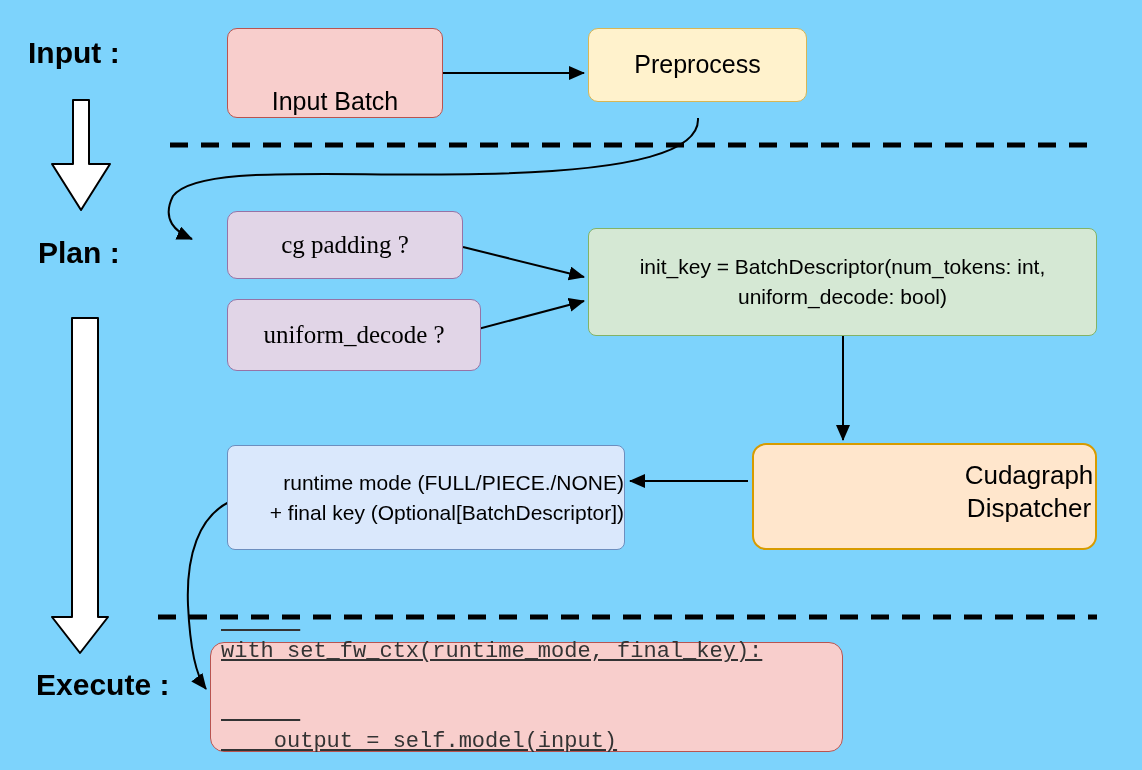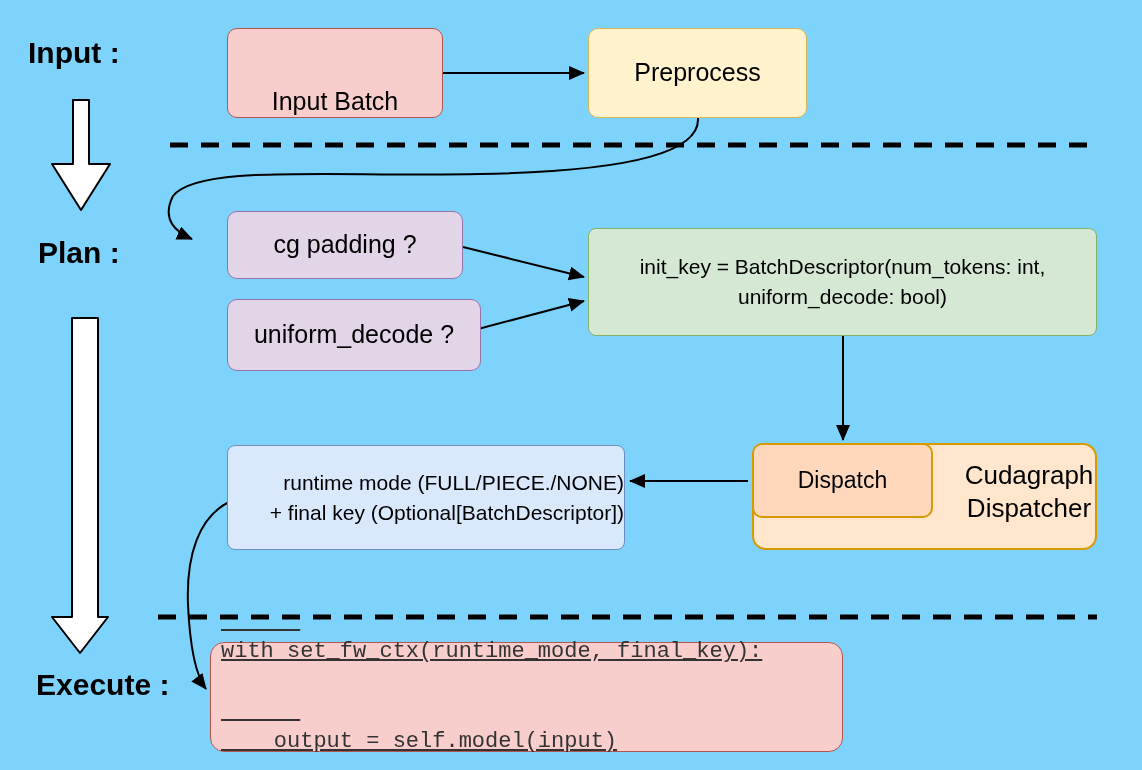--- a/index.html
+++ b/index.html
@@ -21,21 +21,21 @@
     position:absolute;z-index:2;
     display:flex;align-items:center;justify-content:center;
     text-align:center;
     box-sizing:border-box;
     font-size:25px;line-height:1.25;
   }
   .r10{border-radius:10px;}
   .r14{border-radius:14px;}
   .node-red{background:#f8cecc;border:1.6px solid #b85450;}
   .node-yellow{background:#fff2cc;border:1.6px solid #d6b656;}
-  .node-purple{background:#e1d5e7;border:1.6px solid #9673a6;}
+  .node-purple{background:#e1d5e7;border:1.6px solid #9673a6;font-family:Liberation Serif, serif;}
   .node-green{background:#d5e8d4;border:1.6px solid #82b366;}
   .node-blue{background:#dae8fc;border:1.6px solid #6c8ebf;}
   .node-orange-outer{background:#ffe6cc;border:2px solid #d79b00;}
   .node-orange-inner{background:#ffd7bd;border:2px solid #d79b00;}
   .multiline{flex-direction:column;border-radius:8px;}
   .small-text{font-size:21px;line-height:30px;}
   .code-box{
     justify-content:flex-start;
     font-family:"Liberation Mono", monospace;
     font-size:22px;line-height:30px;
@@ -79,44 +79,41 @@
     <path d="M229,502 C199,517 186,555 188,605 C190,648 196,676 206,689" fill="none" stroke="#000" stroke-width="2" marker-end="url(#arrow)"></path>
   </svg>
 
   <div class="stage-label" style="left:28px;top:36px;">Input :</div>
   <div class="stage-label" style="left:38px;top:236px;">Plan :</div>
   <div class="stage-label" style="left:16px;top:668px;margin-left:20px;">Execute :</div>
 
   <div class="node node-red r10" style="left:227px;top:28px;width:216px;height:90px;align-items:flex-end;">
     <span>Input Batch</span>
   </div>
-  <div class="node node-yellow r10" style="left:588px;top:28px;width:219px;height:90px;">
+  <div class="node node-yellow r10" style="left:588px;top:28px;width:219px;height:74px;">
     <span>Preprocess</span>
   </div>
 
   <div class="node node-purple r10" style="left:227px;top:211px;width:236px;height:68px;">
     <span>cg padding ?</span>
   </div>
   <div class="node node-purple r10" style="left:227px;top:299px;width:254px;height:72px;">
     <span>uniform_decode ?</span>
   </div>
 
   <div class="node node-green r14 multiline small-text" style="left:588px;top:228px;width:509px;height:108px;">
     <span>init_key = BatchDescriptor(num_tokens: int,</span>
     <span>uniform_decode: bool)</span>
   </div>
 
   <div class="node node-orange-outer r14" style="left:752px;top:443px;width:345px;height:107px;"></div>
   <div class="cud-label">
     <div>Cudagraph</div>
     <div>Dispatcher</div>
   </div>
-  <div class="node node-orange-inner r10 dispatch-label" style="left:752px;top:443px;width:181px;height:75px;z-index:3;">
-    <span>Dispatch</span>
-  </div>
 
   <div class="node node-blue r14 multiline small-text" style="left:227px;top:445px;width:398px;height:105px;align-items:flex-end;">
     <span>runtime mode (FULL/PIECE./NONE)</span>
     <span>+ final key (Optional[BatchDescriptor])</span>
   </div>
 
   <div class="node node-red r14 code-box" style="left:210px;top:642px;width:633px;height:110px;text-decoration:underline;">
     <div class="code-lines">
       <div>with set_fw_ctx(runtime_mode, final_key):</div>
       <div>    output = self.model(input)</div>

